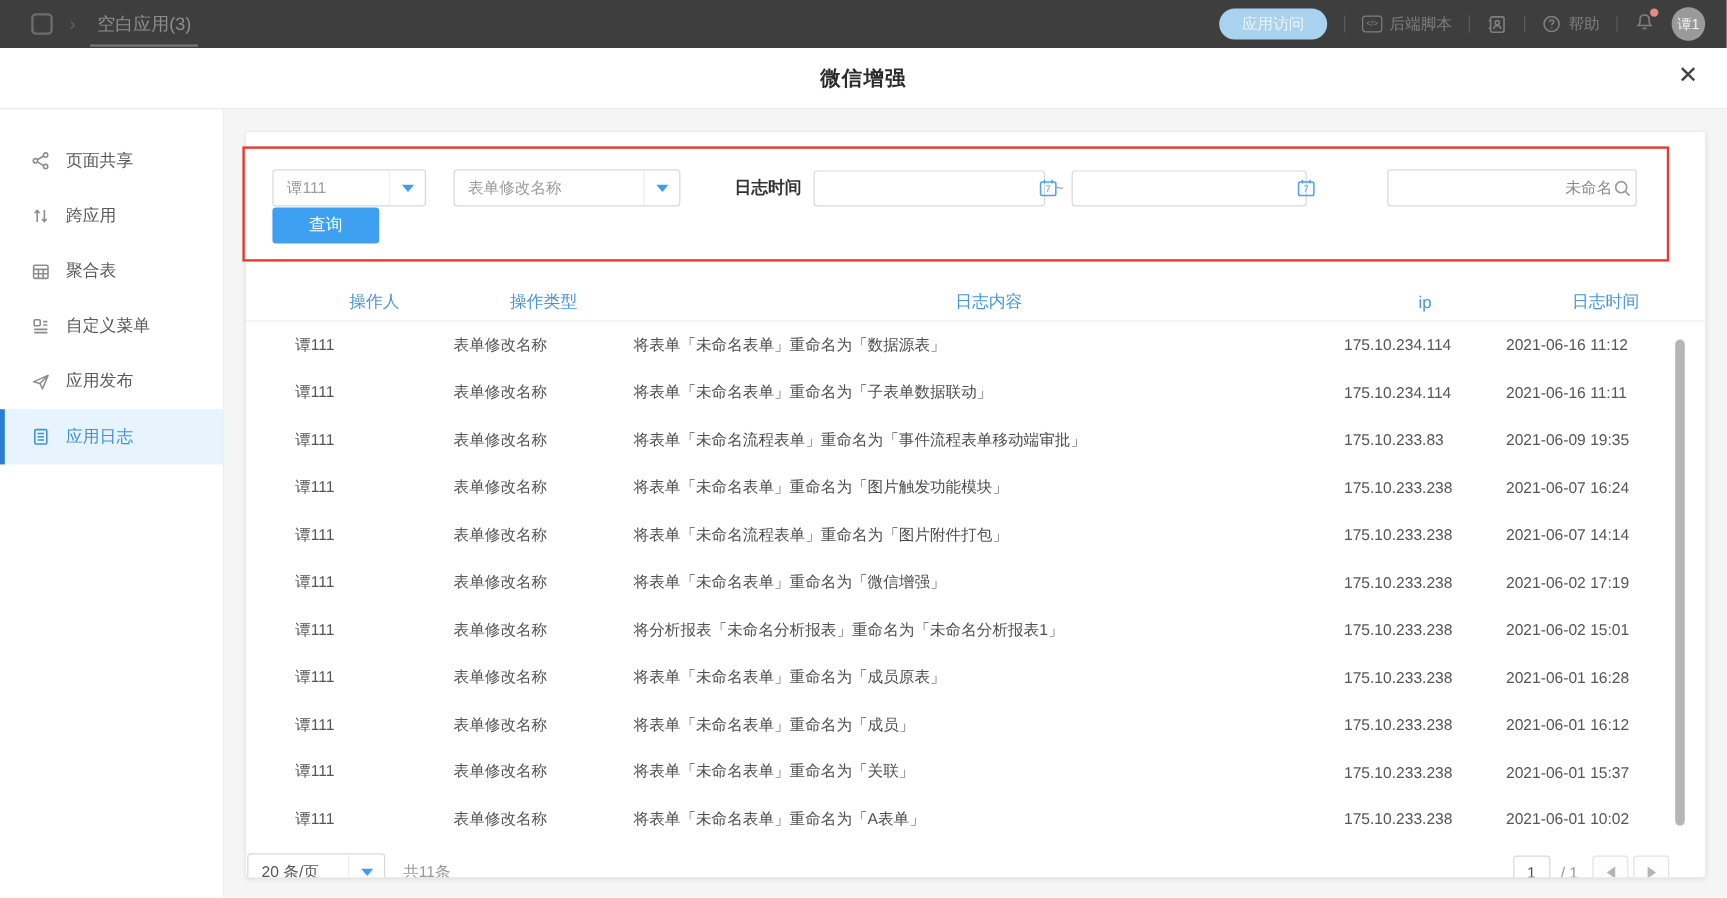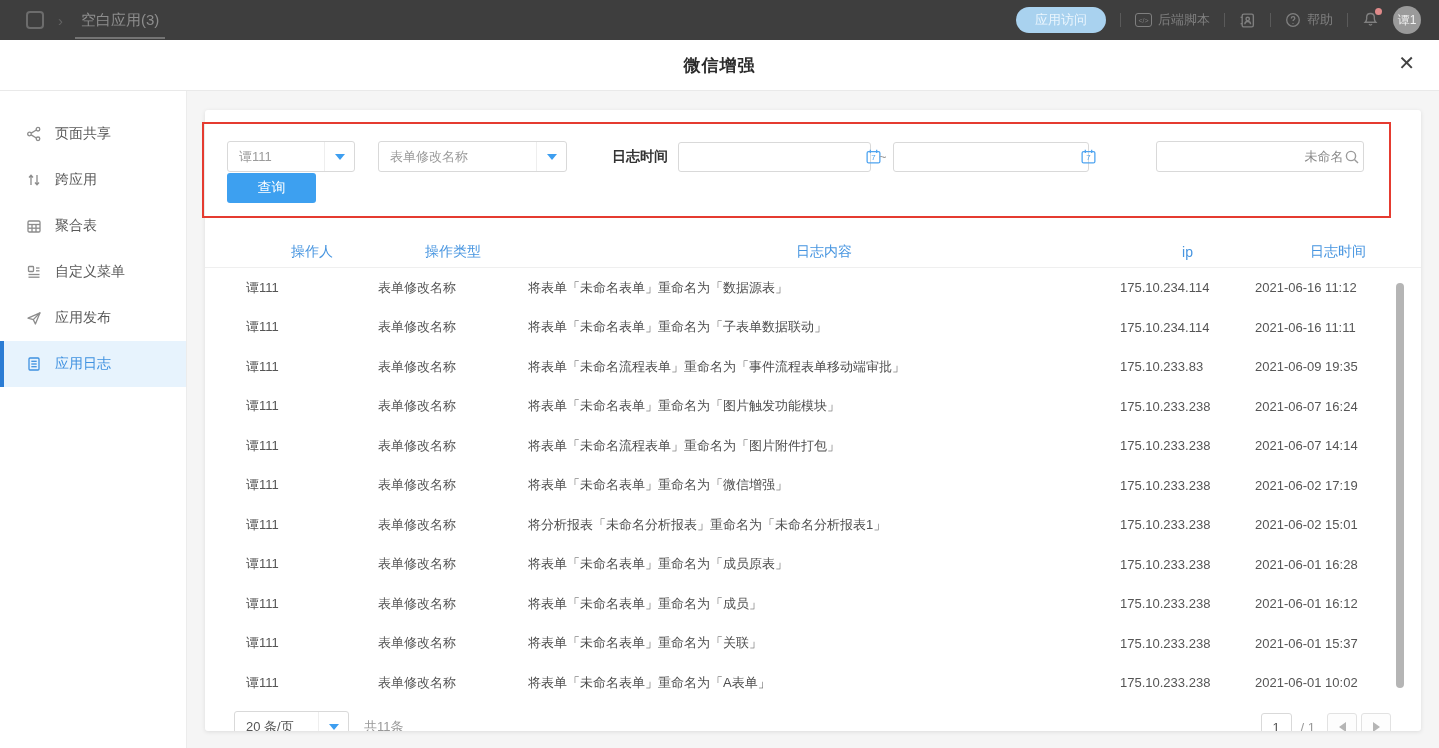--- a/index.html
+++ b/index.html
@@ -89,21 +89,21 @@
     align-items:center; color:#4795e0; font-size:14px;
     border-bottom:1px solid #efefef;text-align:center; }
   .tbl-row { height:39.5px; display:grid;
     grid-template-columns:132px 150px 592px 135px auto; padding-left:41px;
     align-items:center; font-size:13px; color:#555; }
   .tbl-row .c-content { color:#4e4e4e; }
   .scroll-thumb { position:absolute; right:17px; top:173px; width:8px; height:405px;
     background:#b5b5b5; border-radius:4px; }
 
   
-  .pager-left { position:absolute; left:29px; top:601px; display:flex; align-items:center; }
+  .pager-left { position:absolute; left:1px; top:601px; display:flex; align-items:center; }
   .page-size { width:115px; }
   .total { margin-left:15px; font-size:13px; color:#999; }
   .pager-right { position:absolute; right:30px; top:603px; display:flex; align-items:center; }
   .page-box { width:31px; height:28px; border:1px solid #d9d9d9; border-radius:3px;
     display:flex; align-items:center; justify-content:center; font-size:13px; color:#555; }
   .page-of { margin-left:9px; font-size:13px; color:#999; }
   .pg-btn { margin-left:12px; width:30px; height:28px; border:1px solid #e2e2e2;
     border-radius:3px; background:#fdfdfd; display:flex; align-items:center;
     justify-content:center; cursor:pointer; }
   .pg-btn + .pg-btn { margin-left:4px; }

